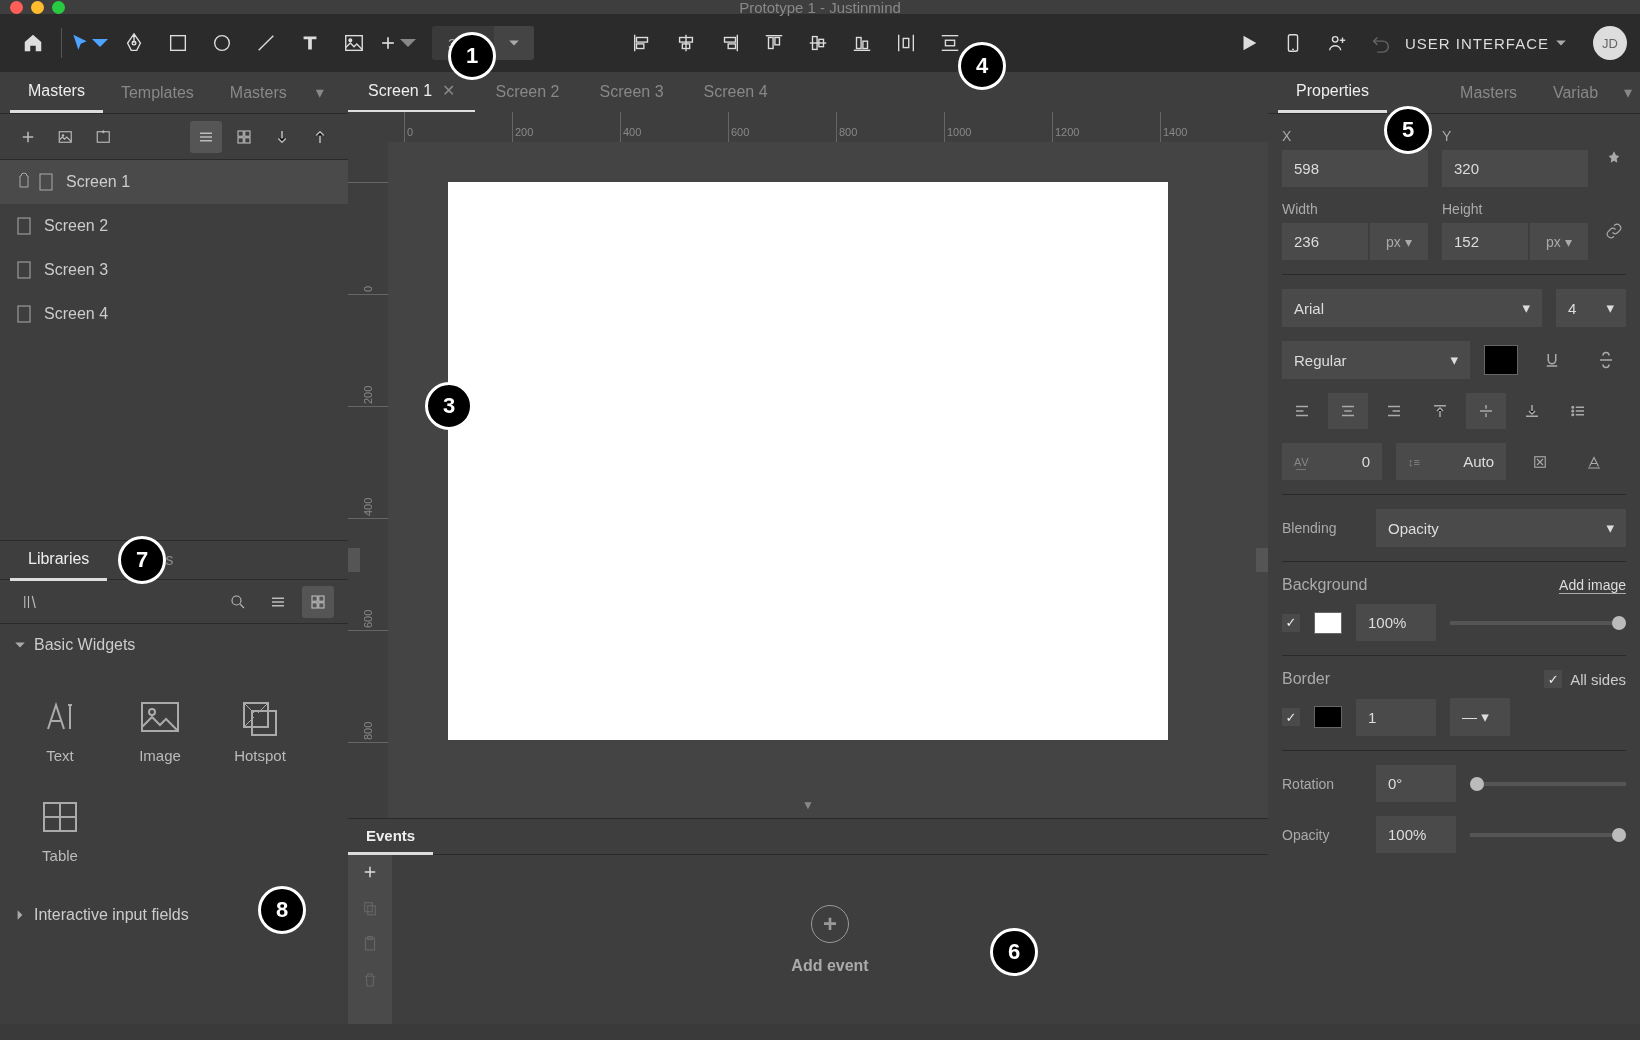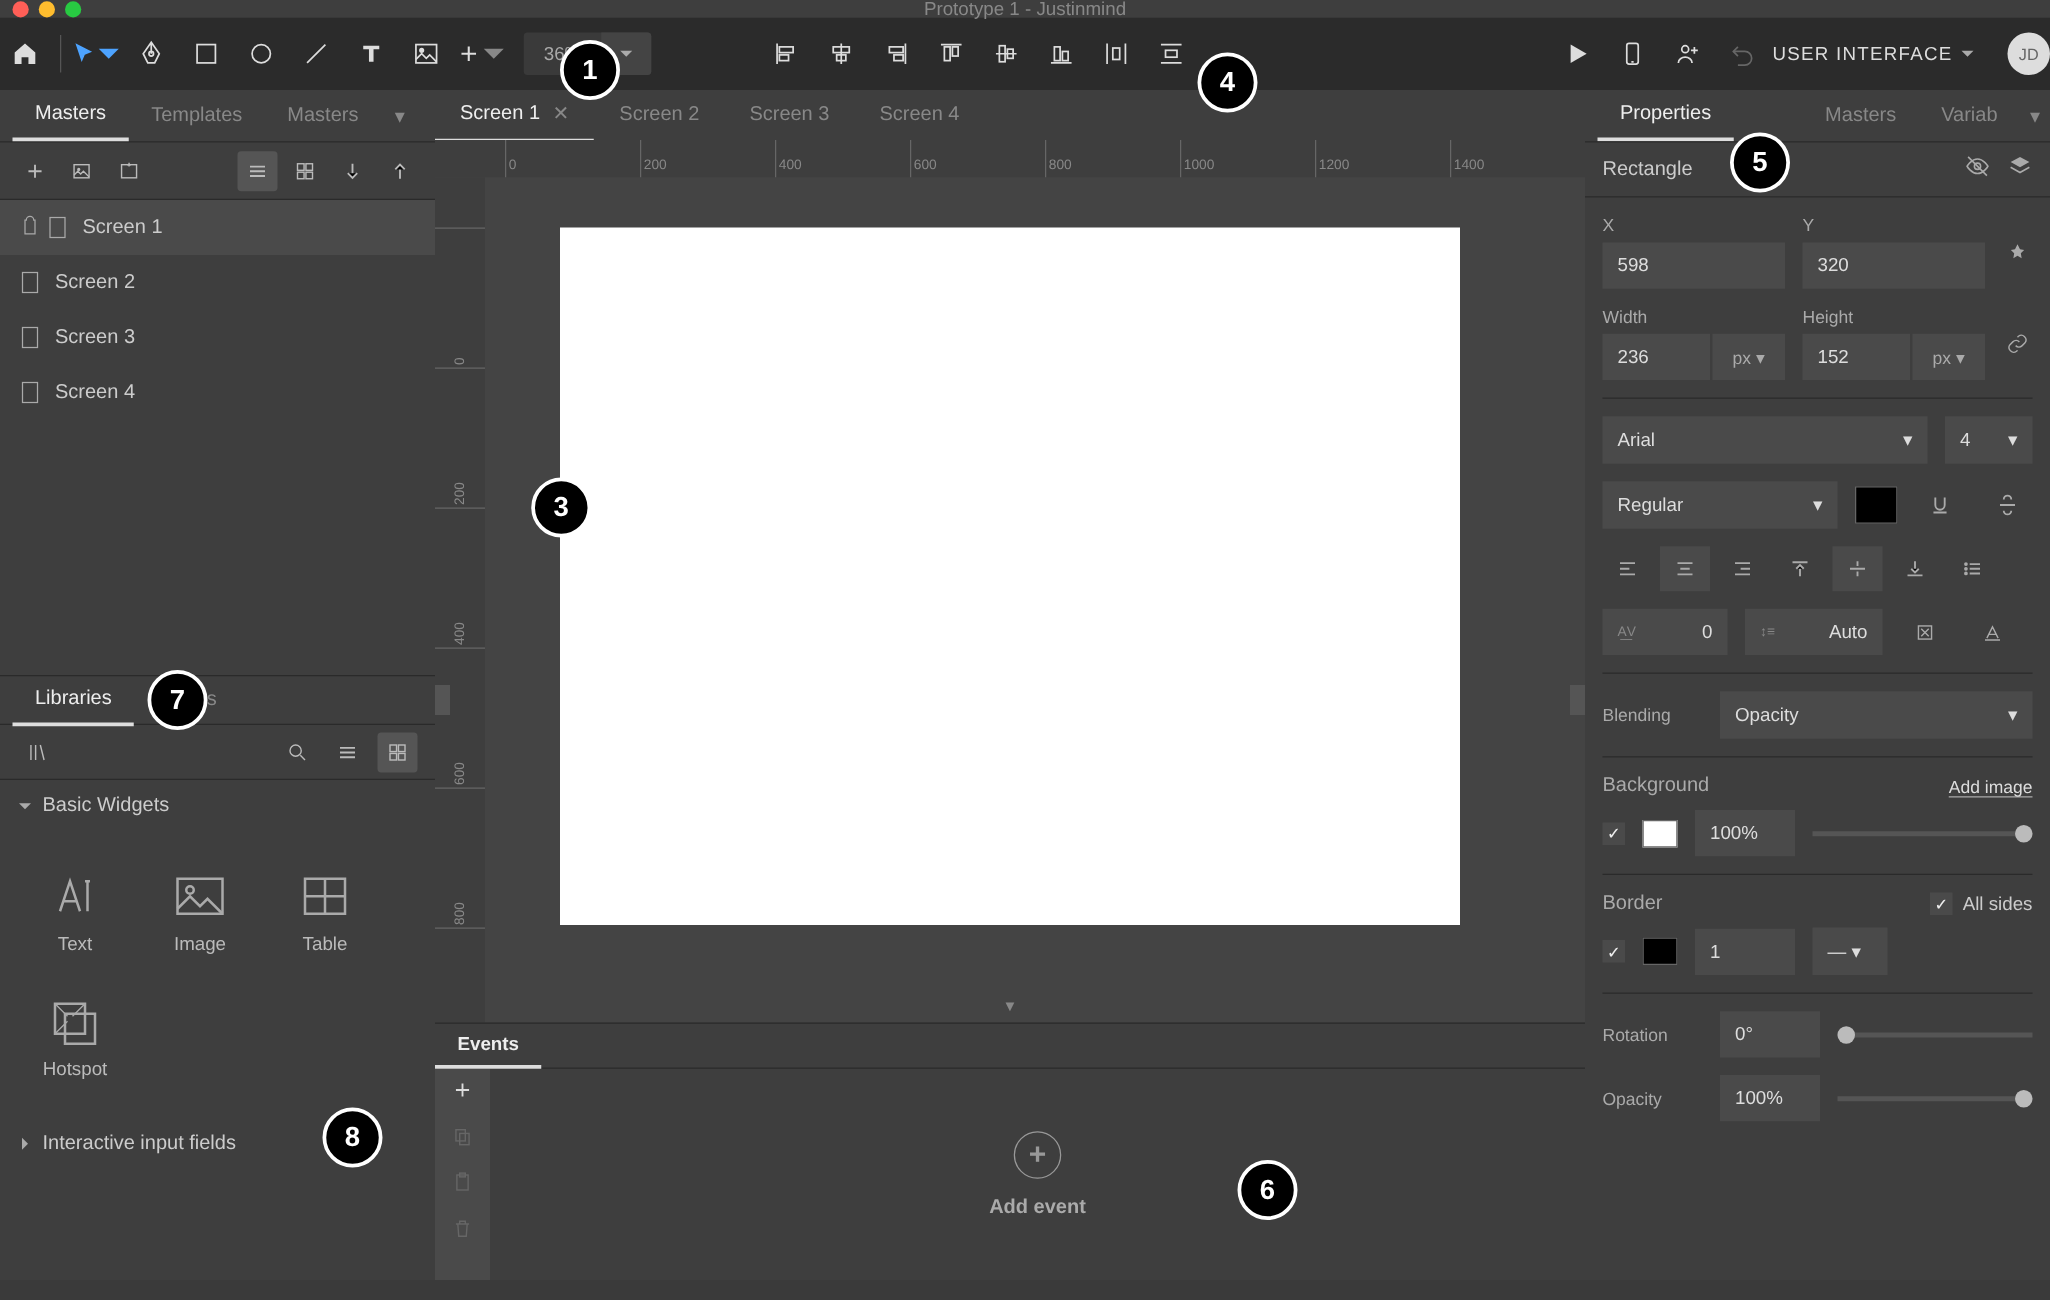--- a/index.html
+++ b/index.html
@@ -8,21 +8,21 @@
 
 .titlebar { height: 14px; background: #3e3e3e; display: flex; align-items: center; padding: 0 10px; position: relative; }
 .traffic-lights { display: flex; gap: 8px; }
 .light { width: 13px; height: 13px; border-radius: 50%; }
 .light.red { background: #ff5f57; }
 .light.yellow { background: #ffbd2e; }
 .light.green { background: #28ca42; }
 .titlebar-title { position: absolute; left: 50%; transform: translateX(-50%); font-size: 15px; color: #888; }
 
 
-.toolbar { height: 58px; background: #2b2b2b; display: flex; align-items: center; padding: 0 0; gap: 4px; }
+.toolbar { height: 58px; background: #2b2b2b; display: flex; align-items: center; padding: 0 13px; gap: 4px; }
 .tool-btn { width: 40px; height: 40px; display: flex; align-items: center; justify-content: center; color: #ddd; cursor: pointer; }
 .tool-btn svg { width: 22px; height: 22px; }
 .tool-sep { width: 1px; height: 30px; background: #555; margin: 0 4px; }
 .zoom-box { display: flex; align-items: center; background: #3a3a3a; border-radius: 3px; margin-left: 10px; }
 .zoom-val { padding: 6px 16px; font-size: 15px; color: #aaa; }
 .zoom-dd { width: 40px; height: 34px; background: #444; display: flex; align-items: center; justify-content: center; border-top-right-radius: 3px; border-bottom-right-radius: 3px; }
 .toolbar-spacer { flex: 1; }
 .toolbar-right { display: flex; align-items: center; gap: 12px; }
 .user-mode { color: #ddd; font-size: 15px; letter-spacing: 1px; display: flex; align-items: center; gap: 6px; cursor: pointer; }
 .avatar { width: 34px; height: 34px; border-radius: 50%; background: #ddd; color: #666; font-size: 13px; display: flex; align-items: center; justify-content: center; margin-left: 14px; }
@@ -439,33 +439,33 @@
       <div class="widget">
         <svg viewBox="0 0 44 40" fill="none" stroke="#aaa" stroke-width="2">
             <rect x="4" y="6" width="36" height="28"></rect>
             <circle cx="14" cy="15" r="3"></circle>
             <path d="M4 30l10-10 8 8 6-6 12 12"></path>
           </svg>
         <div class="widget-label">Image</div>
       </div>
       <div class="widget">
         <svg viewBox="0 0 44 40" fill="none" stroke="#aaa" stroke-width="2">
+            <rect x="6" y="6" width="24" height="24"></rect>
+            <rect x="14" y="14" width="24" height="24"></rect>
+            <path d="M6 6l10 10M30 6L20 16M6 30l10-10" stroke-width="1"></path>
+          </svg>
+        <div class="widget-label">Hotspot</div>
+      </div>
+      <div class="widget">
+        <svg viewBox="0 0 44 40" fill="none" stroke="#aaa" stroke-width="2">
             <rect x="6" y="6" width="32" height="28"></rect>
             <line x1="22" y1="6" x2="22" y2="34"></line>
             <line x1="6" y1="20" x2="38" y2="20"></line>
           </svg>
         <div class="widget-label">Table</div>
-      </div>
-      <div class="widget">
-        <svg viewBox="0 0 44 40" fill="none" stroke="#aaa" stroke-width="2">
-            <rect x="6" y="6" width="24" height="24"></rect>
-            <rect x="14" y="14" width="24" height="24"></rect>
-            <path d="M6 6l10 10M30 6L20 16M6 30l10-10" stroke-width="1"></path>
-          </svg>
-        <div class="widget-label">Hotspot</div>
       </div>
     </div>
     <div class="lib-section">
       <svg width="12" height="12" viewBox="0 0 10 10" fill="#aaa">
           <path d="M3 1l4 4-4 4z"></path>
         </svg>
       <span>Interactive input fields</span>
     </div>
   </div>
 
@@ -542,34 +542,20 @@
   </div>
 
   <div class="right-panel">
     <div class="props-tabstrip">
       <div class="tab active">Properties</div>
       <div class="tab" style="visibility:hidden;width:60px"></div>
       <div class="tab">Masters</div>
       <div class="tab">Variab</div>
       <div class="tab-dd">▾</div>
     </div>
-    <div class="props-header">
-      <div class="props-header-title">Rectangle</div>
-      <div class="props-header-icons">
-        <div style="color:#aaa"><svg width="20" height="20" viewBox="0 0 24 24" fill="none" stroke="currentColor" stroke-width="1.5">
-              <path d="M2 12s4-7 10-7 10 7 10 7-4 7-10 7-10-7-10-7z"></path>
-              <circle cx="12" cy="12" r="3"></circle>
-              <line x1="3" y1="3" x2="21" y2="21"></line>
-            </svg></div>
-        <div style="color:#aaa"><svg width="20" height="20" viewBox="0 0 24 24" fill="currentColor">
-              <path d="M12 3l9 5-9 5-9-5z"></path>
-              <path d="M3 13l9 5 9-5" fill="none" stroke="currentColor" stroke-width="1.5"></path>
-            </svg></div>
-      </div>
-    </div>
     <div class="props-body">
       <div class="prop-row">
         <div class="prop-col">
           <div class="prop-label">X</div>
           <input class="prop-input" value="598" style="">
         </div>
         <div class="prop-col">
           <div class="prop-label">Y</div>
           <input class="prop-input" value="320" style="">
         </div>

